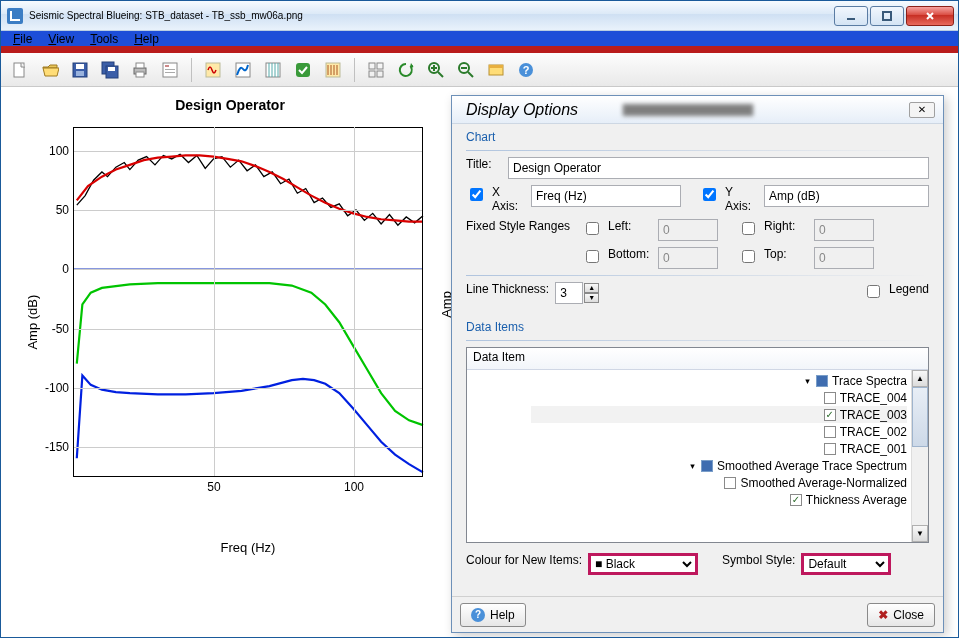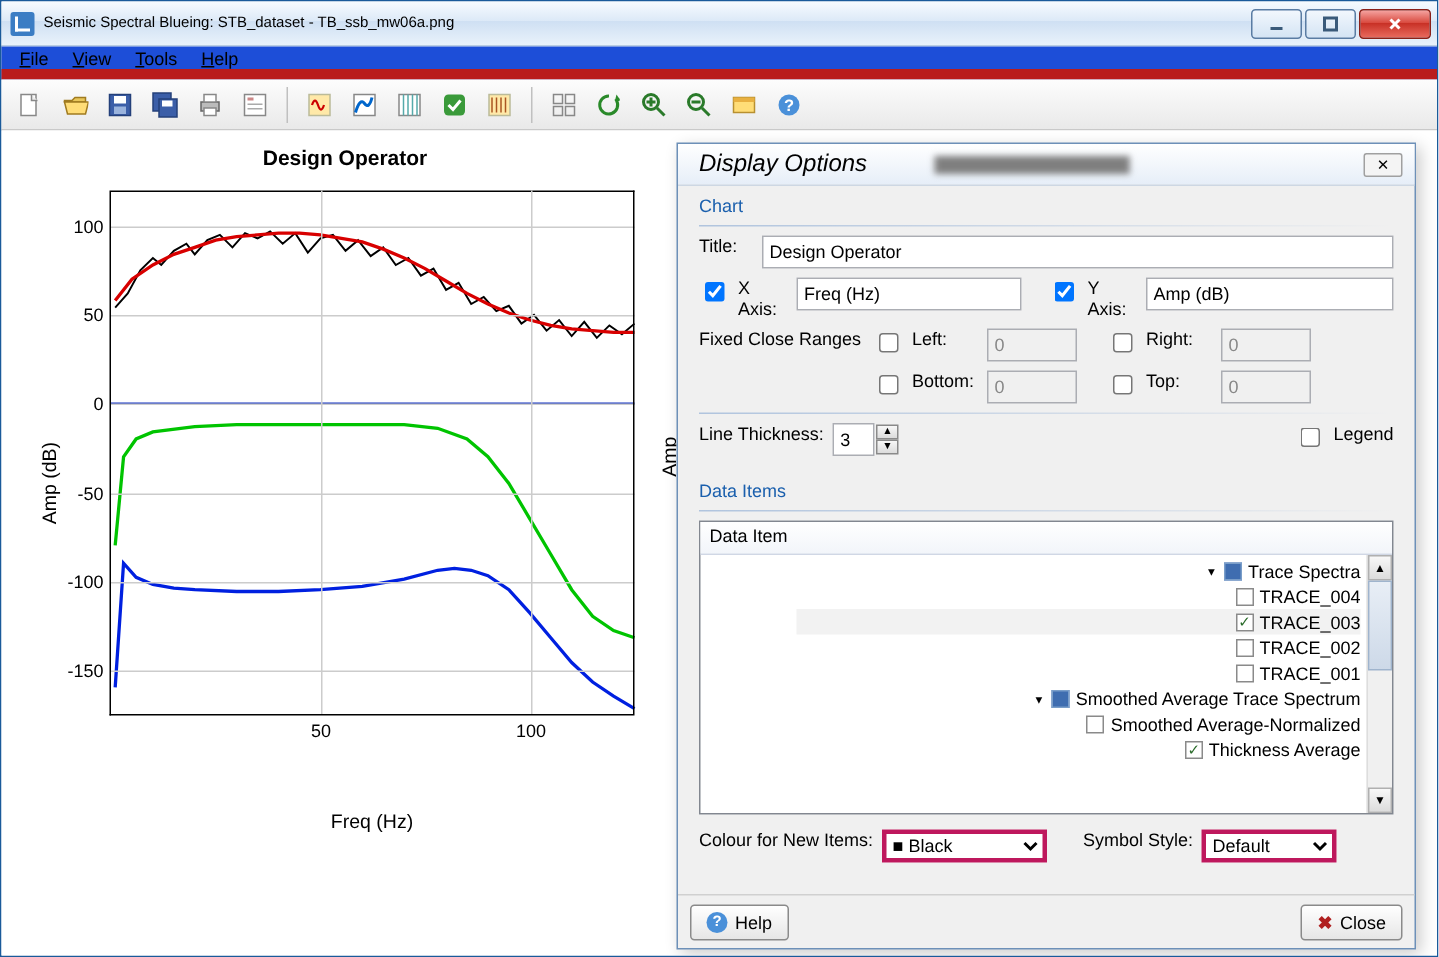--- a/index.html
+++ b/index.html
@@ -298,21 +298,21 @@
         <div class="row">
           <input type="checkbox" class="chk" checked="" style="">
           <span class="lbl" style="width:44px">X Axis:</span>
           <input type="text" class="fld" style="width: 150px;" value="Freq (Hz)">
           <div style="width:8px"></div>
           <input type="checkbox" class="chk" checked="" style="">
           <span class="lbl" style="width:44px">Y Axis:</span>
           <input type="text" class="fld" style="flex: 1 1 0%;" value="Amp (dB)">
         </div>
         <div class="row">
-          <span class="lbl" style="width:110px">Fixed Close Ranges</span>
+          <span class="lbl" style="width:110px">Fixed Style Ranges</span>
           <input type="checkbox" class="chk" style="">
           <span class="lbl" style="width:44px">Left:</span>
           <input type="text" class="fld" style="width: 60px;" disabled="" value="0">
           <div style="width:8px"></div>
           <input type="checkbox" class="chk" style="">
           <span class="lbl" style="width:44px">Right:</span>
           <input type="text" class="fld" style="width: 60px;" disabled="" value="0">
         </div>
         <div class="row">
           <span style="width:110px"></span>

